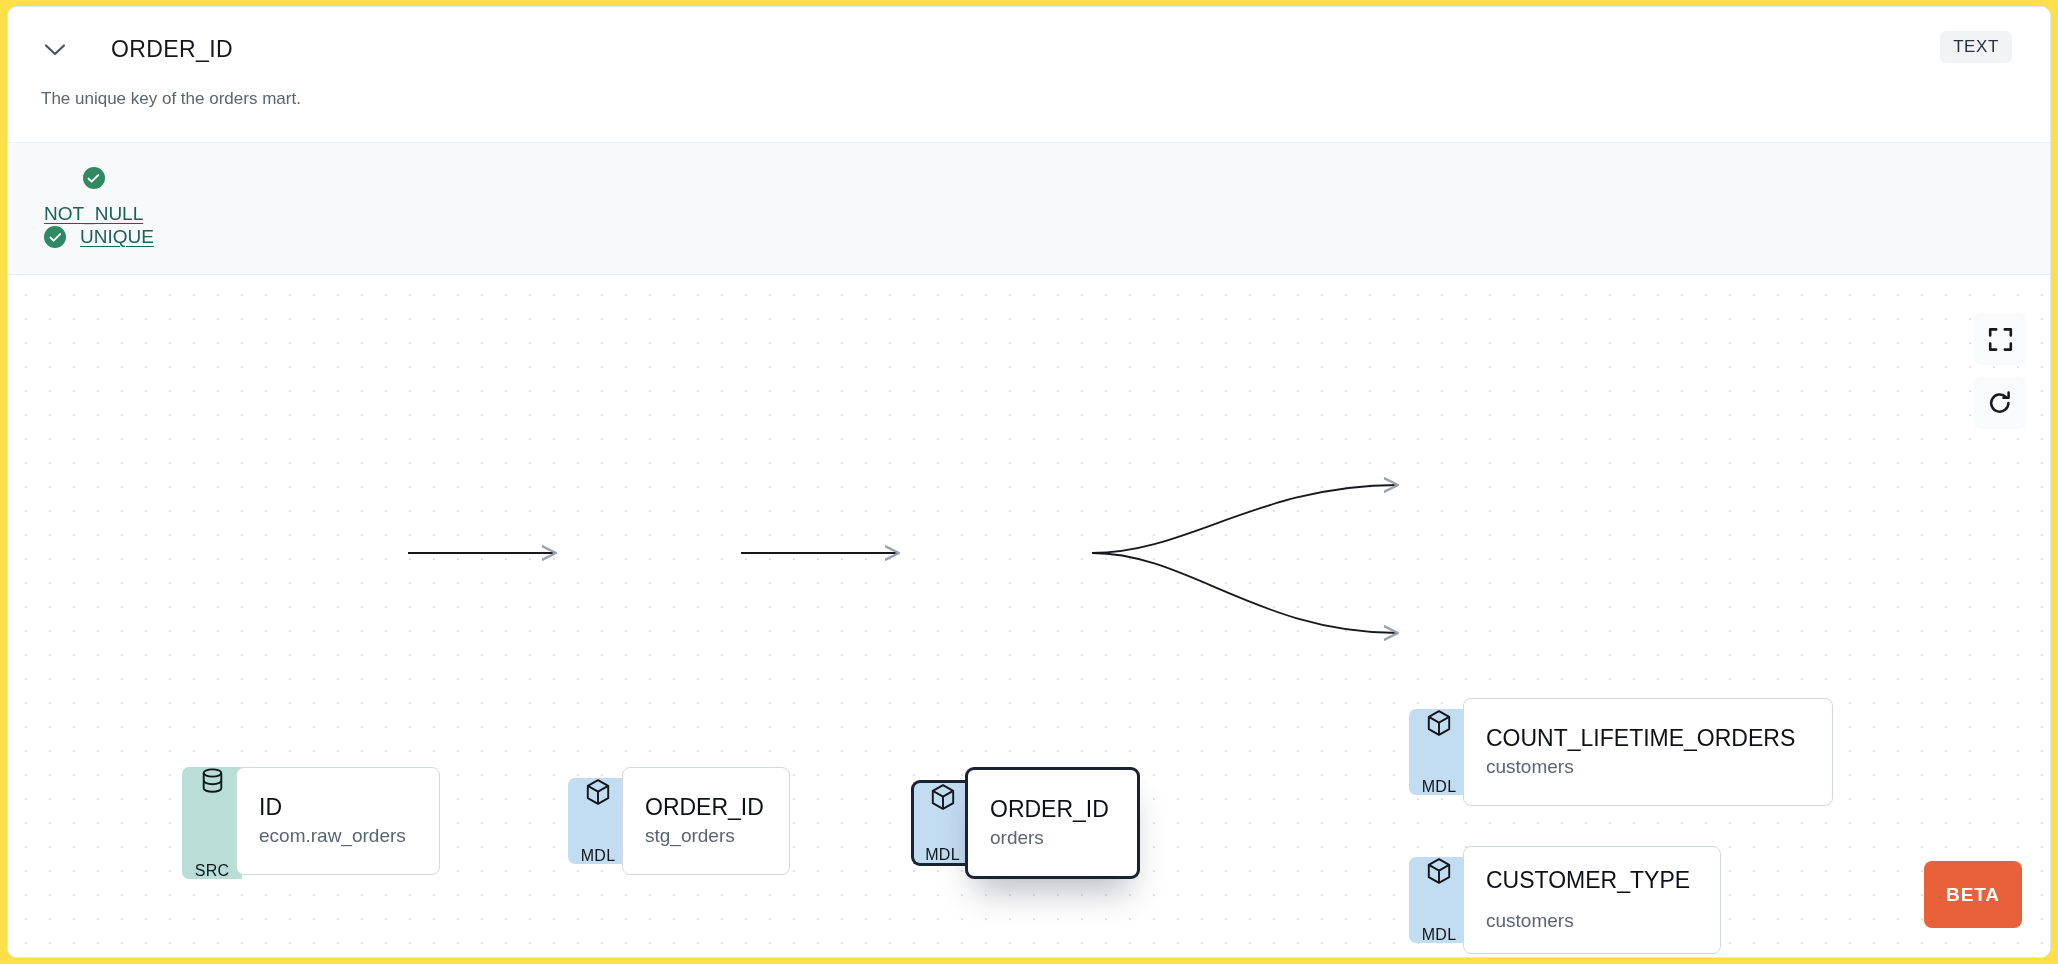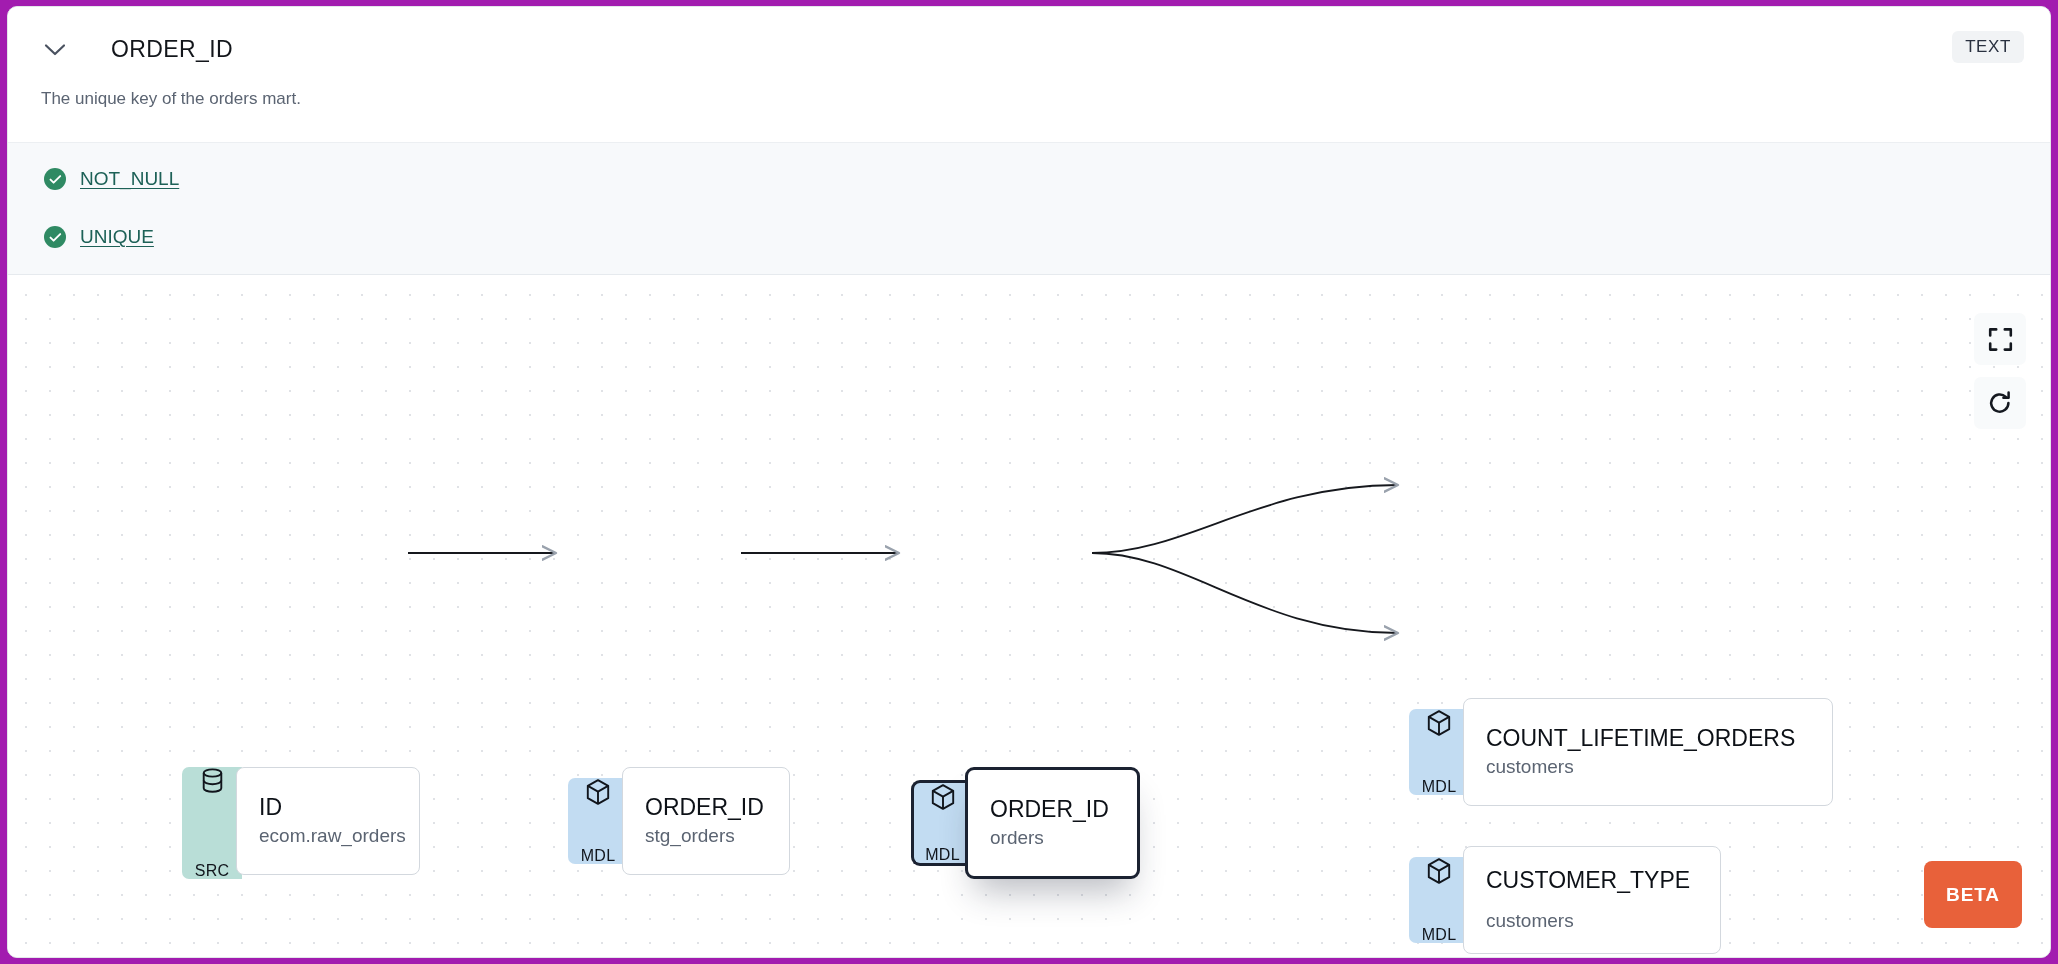--- a/index.html
+++ b/index.html
@@ -8,21 +8,21 @@
     width: 2058px; height: 964px;
     background: #ffffff;
     font-family: "Liberation Sans", sans-serif;
     overflow: hidden;
   }
 
   #root {
     position: relative;
     width: 2058px;
     height: 964px;
-    background: #a21caf;
+    background: #fde047;
   }
 
   
   .card {
     position: absolute;
     left: 7px; top: 6px;
     width: 2044px; height: 952px;
     background: #ffffff;
     border: 1px solid #e3e6ea;
     border-radius: 10px;
@@ -49,21 +49,21 @@
     left: 103px; top: 29px;
     font-size: 23px;
     letter-spacing: 0.4px;
     color: #13161b;
     font-weight: 400;
     white-space: nowrap;
   }
 
   .type-badge {
     position: absolute;
-    right: 26px; top: 24px;
+    right: 38px; top: 24px;
     background: #f1f3f5;
     color: #2a3140;
     font-size: 17px;
     letter-spacing: 0.6px;
     padding: 7px 13px 8px;
     border-radius: 6px;
     line-height: 1;
   }
 
   .col-desc {
@@ -85,21 +85,21 @@
     border-bottom: 1px solid #e6eaee;
   }
   .test-row {
     position: absolute;
     left: 36px;
     display: flex;
     align-items: center;
     gap: 14px;
     height: 24px;
   }
-  .test-row.r0 { top: 24px; }
+  .test-row.r0 { top: 24px; flex-direction: column; }
   .test-row.r1 { top: 82px; }
 
   .check-icon {
     width: 22px; height: 22px;
     border-radius: 50%;
     background: #2f8a63;
     display: flex; align-items: center; justify-content: center;
     flex: 0 0 auto;
   }
   .check-icon svg { display: block; }
@@ -182,21 +182,21 @@
     white-space: nowrap;
     line-height: 1.12;
   }
 
   .badge.src { background: #b9ded7; }
   .badge.mdl { background: #c2dcf2; }
 
   
   #node-src { left: 174px; top: 492px; }
   #node-src .badge { height: 112px; align-self: center; }
-  #node-src .body { width: 184px; height: 108px; }
+  #node-src .body { width: 204px; height: 108px; }
 
   
   #node-stg { left: 560px; top: 492px; }
   #node-stg .badge { height: 86px; align-self: center; }
   #node-stg .body { width: 168px; height: 108px; }
 
   
   #node-orders { left: 903px; top: 492px; }
   #node-orders .badge { height: 86px; align-self: center; border: 3px solid #1b2231; border-right: none; border-radius: 9px 0 0 9px; }
   #node-orders .body {

